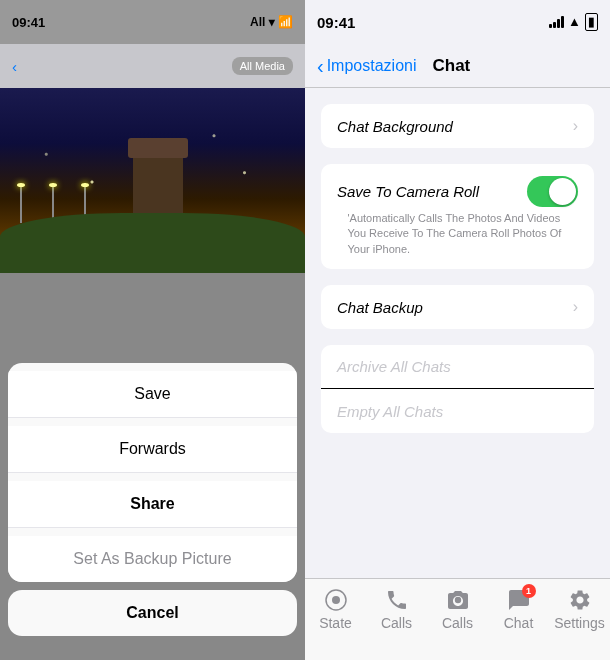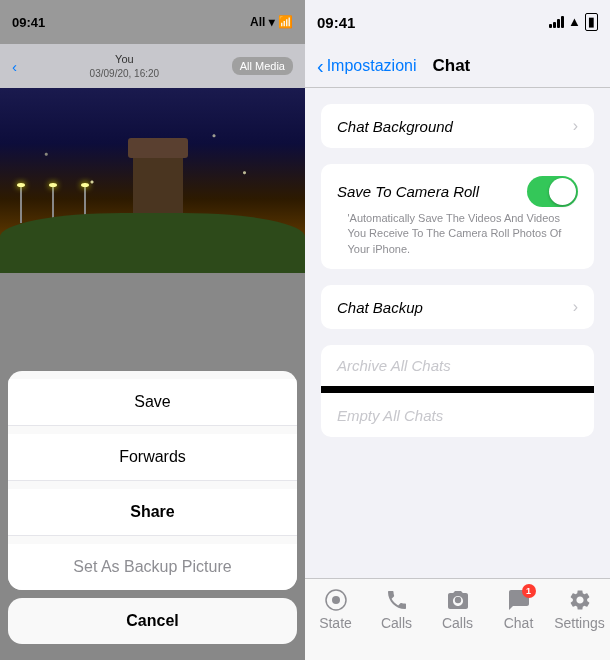--- a/index.html
+++ b/index.html
@@ -184,21 +184,21 @@
       font-weight: 600;
     }
 
     .action-item.gray {
       color: #8e8e93;
     }
 
     .action-cancel {
       background: rgba(255,255,255,0.95);
       border-radius: 14px;
-      margin: 0 8px 16px;
+      margin: 0 8px 24px;
       padding: 14px;
       text-align: center;
       font-size: 16px;
       font-weight: 600;
       color: #000;
     }
 
     
     .right-panel {
       width: 305px;
@@ -284,21 +284,21 @@
       border-radius: 10px;
       margin: 0 16px 16px;
       overflow: hidden;
     }
 
     .settings-row {
       display: flex;
       align-items: center;
       justify-content: space-between;
       padding: 12px 16px;
-      border-bottom: 7px solid #000000;
+      border-bottom: 1px solid #000000;
       min-height: 44px;
     }
 
     .settings-row:last-child {
       border-bottom: none;
     }
 
     .settings-row-label {
       font-size: 15px;
       color: #000;
@@ -402,24 +402,20 @@
 
   <div class="left-status-bar">
     <span>09:41</span>
     <span style="font-size:12px;">All ▾ 📶</span>
   </div>
 
   <div class="left-header">
     <div class="back-btn">
       <span>‹</span>
     </div>
-    <div class="you-info">
-      <div>You</div>
-      <div style="font-size:10px;color:#555;">03/09/20, 16:20</div>
-    </div>
     <div class="all-media-btn">All Media</div>
   </div>
 
   <div class="night-image">
     <div class="tower"></div>
     <div class="lights">
       <div class="light-pole"></div>
       <div class="light-pole"></div>
       <div class="light-pole"></div>
     </div>
@@ -471,21 +467,21 @@
     </div>
 
     <div class="settings-section">
       <div class="settings-row" style="flex-direction: column; align-items: center;">
         <div style="display:flex; align-items:center; justify-content:space-between; width:100%;">
           <span class="settings-row-label">Save To Camera Roll</span>
           <div class="toggle">
             <div class="toggle-knob"></div>
           </div>
         </div>
-        <div class="settings-row-sub">'Automatically Save The Videos And Videos You Receive To The Camera Roll Photos Of Your iPhone.</div>
+        <div class="settings-row-sub">'Automatically Calls The Photos And Videos You Receive To The Camera Roll Photos Of Your iPhone.</div>
       </div>
     </div>
 
     <div class="settings-section">
       <div class="settings-row">
         <span class="settings-row-label">Chat Backup</span>
         <span class="chevron-right">›</span>
       </div>
     </div>
 

